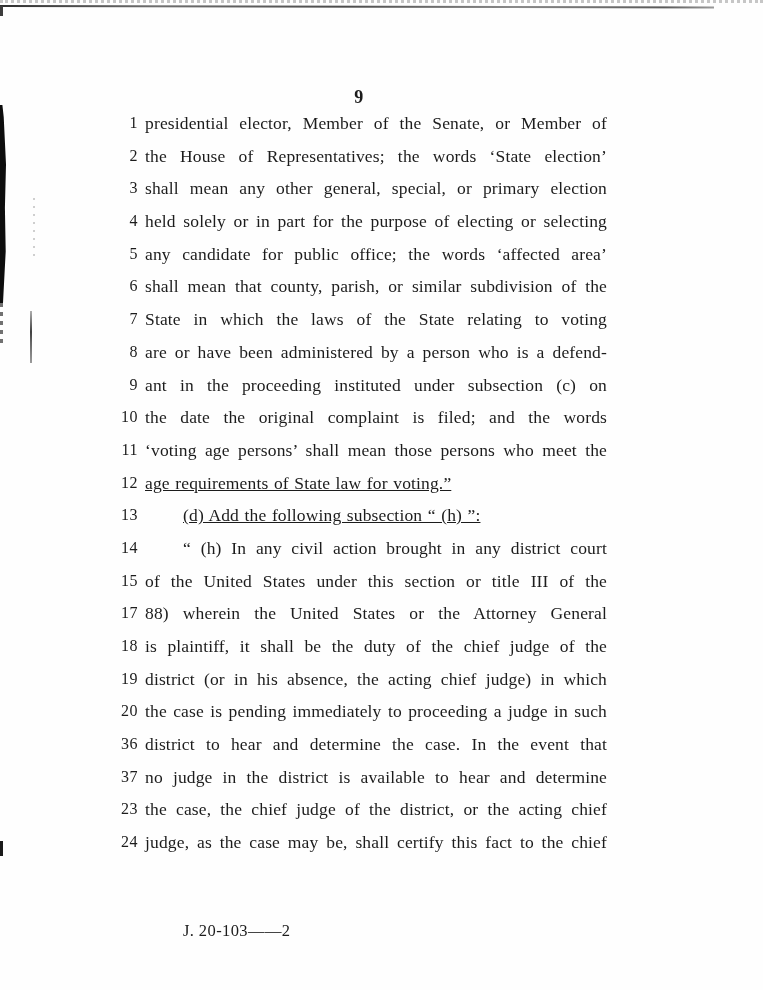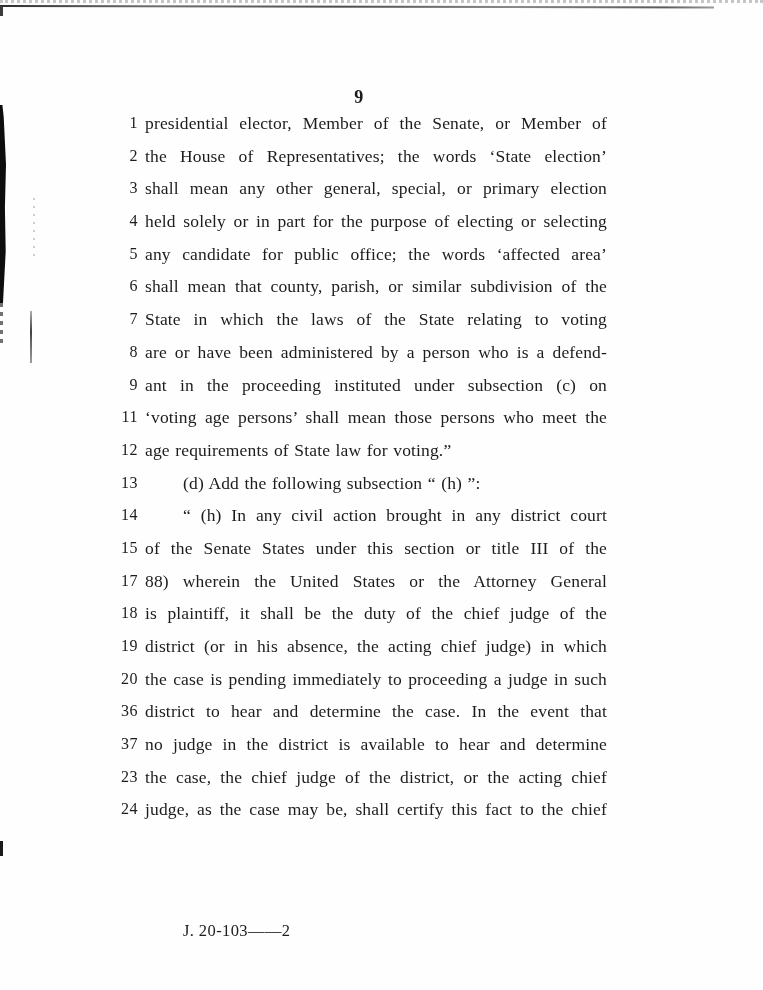--- a/index.html
+++ b/index.html
@@ -32,21 +32,21 @@
 
   
   .pagenum { position:absolute; top:87px; left:0; width:718px; text-align:center;
     font-size:18px; font-weight:700; letter-spacing:.5px; }
   .doc-body { position:absolute; top:107px; left:98px; width:509px; }
   .line { position:relative; height:32.7px; line-height:32.7px; }
   .ln { position:absolute; left:0; top:0; width:40px; text-align:right;
     font-size:16px; letter-spacing:.5px; }
   .lt { display:block; margin-left:47px; font-size:17.5px; letter-spacing:.15px; word-spacing:1px;
     text-align:justify; text-align-last:justify; white-space:nowrap0; }
-  .line.noj .lt { text-align:center; text-align-last:left; }
+  .line.noj .lt { text-align:center; text-align-last:left;text-decoration:underline; }
   .line.ind .lt { text-indent:38px; }
   .footer { position:absolute; top:897px; left:183px; font-size:16.5px; letter-spacing:.4px;margin-top:24px; }
 </style>
 </head>
 <body>
 
 <div class="page">
 
   <div class="art-top-dots"></div>
   <div class="art-top-line"></div>
@@ -90,38 +90,42 @@
   </div>
       <div class="line">
     <span class="ln">8</span>
     <span class="lt">are or have been administered by a person who is a defend-</span>
   </div>
       <div class="line">
     <span class="ln">9</span>
     <span class="lt">ant in the proceeding instituted under subsection (c) on</span>
   </div>
       <div class="line">
+    <span class="ln">10</span>
+    <span class="lt">the date the original complaint is filed; and the words</span>
+  </div>
+      <div class="line">
     <span class="ln">11</span>
     <span class="lt">‘voting age persons’ shall mean those persons who meet the</span>
   </div>
       <div class="line noj">
     <span class="ln">12</span>
     <span class="lt">age requirements of State law for voting.”</span>
   </div>
       <div class="line ind noj">
     <span class="ln">13</span>
     <span class="lt">(d) Add the following subsection “ (h) ”:</span>
   </div>
       <div class="line ind">
     <span class="ln">14</span>
     <span class="lt">“ (h) In any civil action brought in any district court</span>
   </div>
       <div class="line">
     <span class="ln">15</span>
-    <span class="lt">of the Senate States under this section or title III of the</span>
+    <span class="lt">of the United States under this section or title III of the</span>
   </div>
       <div class="line">
     <span class="ln">17</span>
     <span class="lt">88) wherein the United States or the Attorney General</span>
   </div>
       <div class="line">
     <span class="ln">18</span>
     <span class="lt">is plaintiff, it shall be the duty of the chief judge of the</span>
   </div>
       <div class="line">

